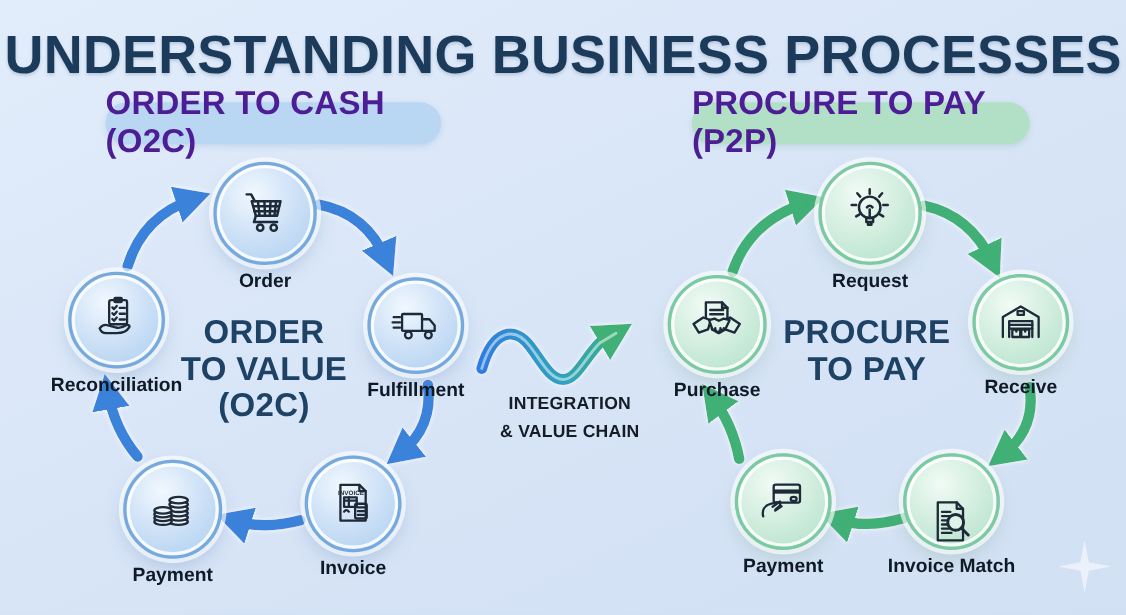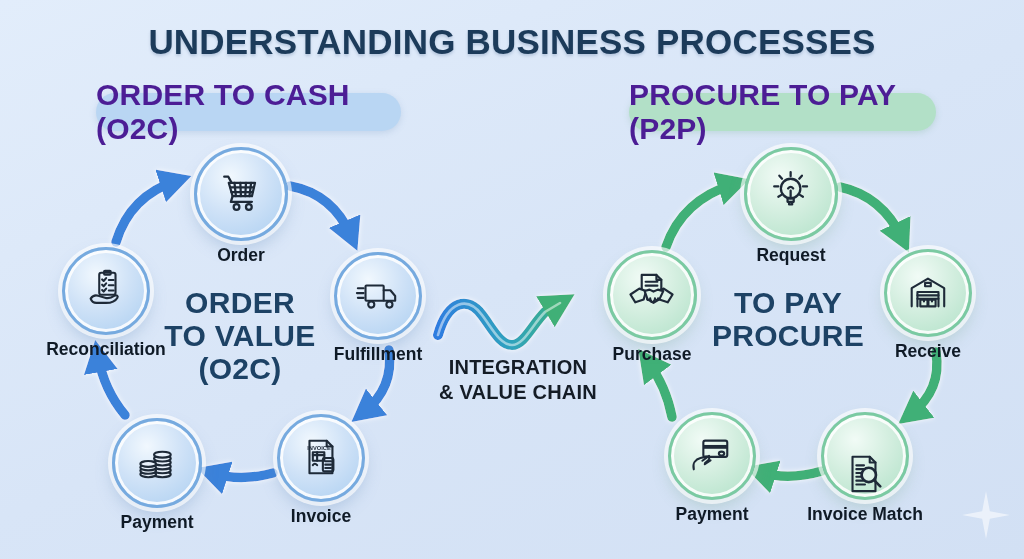--- a/index.html
+++ b/index.html
@@ -3,21 +3,21 @@
 <meta charset="utf-8">
 <style>
   html,body{margin:0;padding:0;background:#c9d9ee;}
   .stage{
     position:relative;width:1024px;height:559px;overflow:hidden;
     background:linear-gradient(155deg,#e2edfb 0%,#d8e5f7 50%,#d2e0f4 100%);
     font-family:"Liberation Sans",sans-serif;
   }
   .title{
     position:absolute;top:22px;left:0;width:100%;text-align:center;
-    font-size:35px;font-weight:800;color:#1c3b5a;letter-spacing:.2px;
+    font-size:49px;font-weight:800;color:#1c3b5a;letter-spacing:.2px;
     text-shadow:0 2px 3px rgba(90,120,160,.30);
   }
   .pill{
     position:absolute;height:38px;border-radius:19px;
     display:flex;align-items:center;justify-content:center;
     font-weight:800;font-size:30px;color:#4c1d95;letter-spacing:.2px;
   }
   .pill.blue{background:#b9d6f3;box-shadow:0 2px 6px rgba(120,150,190,.25);}
   .pill.green{background:#b2e0c7;box-shadow:0 2px 6px rgba(110,170,140,.25);}
   .node{
@@ -39,21 +39,21 @@
     position:absolute;top:100%;margin-top:7px;left:50%;transform:translateX(-50%);
     white-space:nowrap;font-weight:800;font-size:17.5px;color:#0f1a26;
   }
   .center-text{
     position:absolute;text-align:center;font-weight:800;color:#1d4265;
     font-size:30px;line-height:33px;letter-spacing:.3px;
   }
   .center-text span{display:block;}
   .integration{
     position:absolute;text-align:center;font-weight:800;color:#141c26;
-    font-size:20px;line-height:25px;letter-spacing:.2px;
+    font-size:16px;line-height:25px;letter-spacing:.2px;
   }
   .integration span{display:block;}
   .icon{stroke:#1e2a38;fill:none;stroke-width:2.2;stroke-linecap:round;stroke-linejoin:round;}
   .icon .fat{stroke-width:2.8;}
   .icon .fillbg-b{fill:#e9f2fc;}
   .icon .fillbg-g{fill:#ddf3e7;}
   .icon .dark{fill:#1e2a38;stroke:none;}
   svg.overlay{position:absolute;left:0;top:0;pointer-events:none;}
   .sparkle{
     position:absolute;left:962px;top:491px;width:48px;height:48px;
@@ -180,22 +180,22 @@
     </svg>
     <span class="node-label">Reconciliation</span>
   </div>
 
   <div class="integration" style="left:418px;top:355px;width:200px;">
     <span>INTEGRATION</span>
     <span>&amp; VALUE CHAIN</span>
   </div>
 
   <div class="center-text" style="left:678px;top:286px;width:220px;">
+    <span>PROCURE</span>
     <span>TO PAY</span>
-    <span>PROCURE</span>
   </div>
 
   <div class="node green" style="left:744px;top:147px;width:88px;height:88px;justify-content:center;">
     <svg viewBox="0 0 48 48" class="icon">
       <circle cx="24" cy="19" r="9.5"></circle>
       <path d="M21.5 19q2.5-3 5 0M24 21v6"></path>
       <path d="M21 28.5h6v3.5h-6zM22.5 32v2.5h3V32"></path>
       <path d="M24 3v4M13 6.5l2.6 3M35 6.5l-2.6 3M8 17h4M36 17h4M12 27l3-1.8M36 27l-3-1.8"></path>
     </svg>
     <span class="node-label">Request</span>

